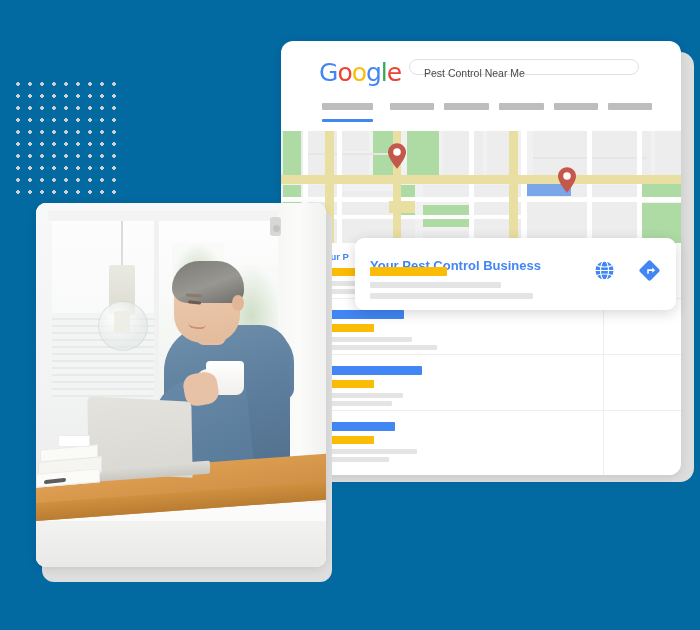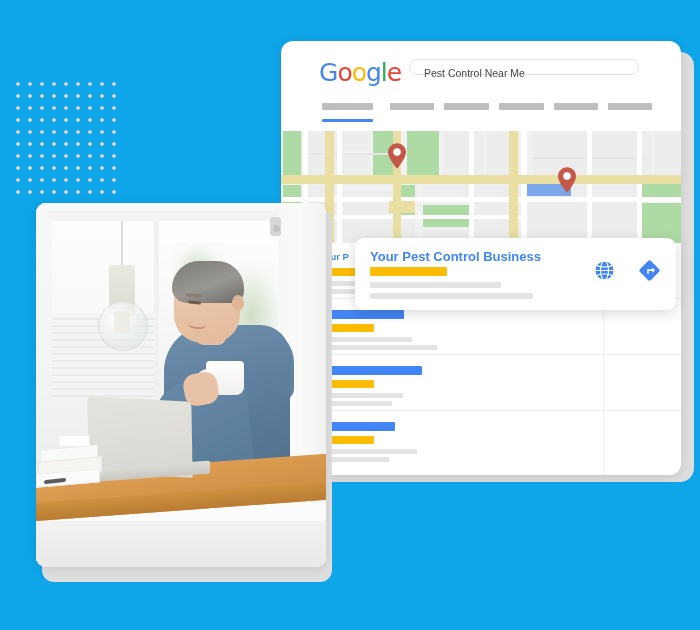--- a/index.html
+++ b/index.html
@@ -5,21 +5,21 @@
   html, body {
     margin: 0; padding: 0;
     width: 700px; height: 630px;
     background: #ffffff;
     font-family: "Liberation Sans", sans-serif;
     overflow: hidden;
   }
   #stage {
     position: relative;
     width: 700px; height: 630px;
-    background: #0ea5e9;
+    background: #0369a1;
   }
 
   
   #dot-grid {
     position: absolute;
     left: 12px; top: 78px;
     width: 108px; height: 124px;
     background-image: radial-gradient(#cfcfcf 1.6px, transparent 1.7px);
     background-size: 12px 12px;
     background-position: 0 0;
@@ -183,21 +183,21 @@
     position: absolute;
     left: 355px; top: 238px;
     width: 321px; height: 72px;
     background: #ffffff;
     border-radius: 9px;
     box-shadow: 0 3px 14px rgba(0,0,0,0.16);
     overflow: hidden;
   }
   #bc-title {
     position: absolute;
-    left: 15px; top: 11px;
+    left: 15px; top: 20px;
     font-size: 13px;
     font-weight: bold;
     color: #4285F4;
     white-space: nowrap;
   }
   #bc-bar-yellow {
     position: absolute;
     left: 15px; top: 29px;
     width: 77px; height: 9px;
     background: #FBBC05;

